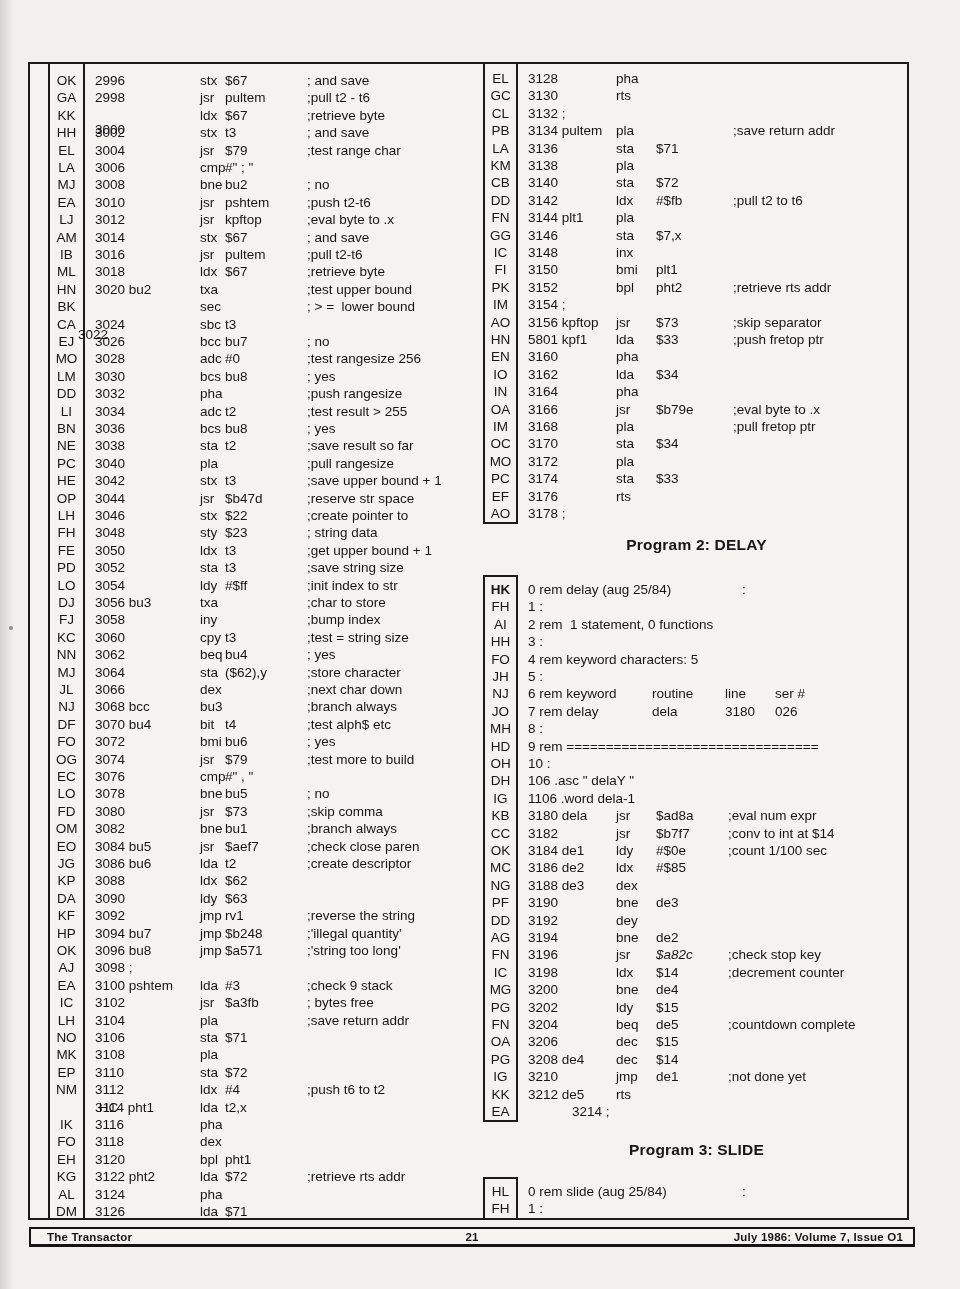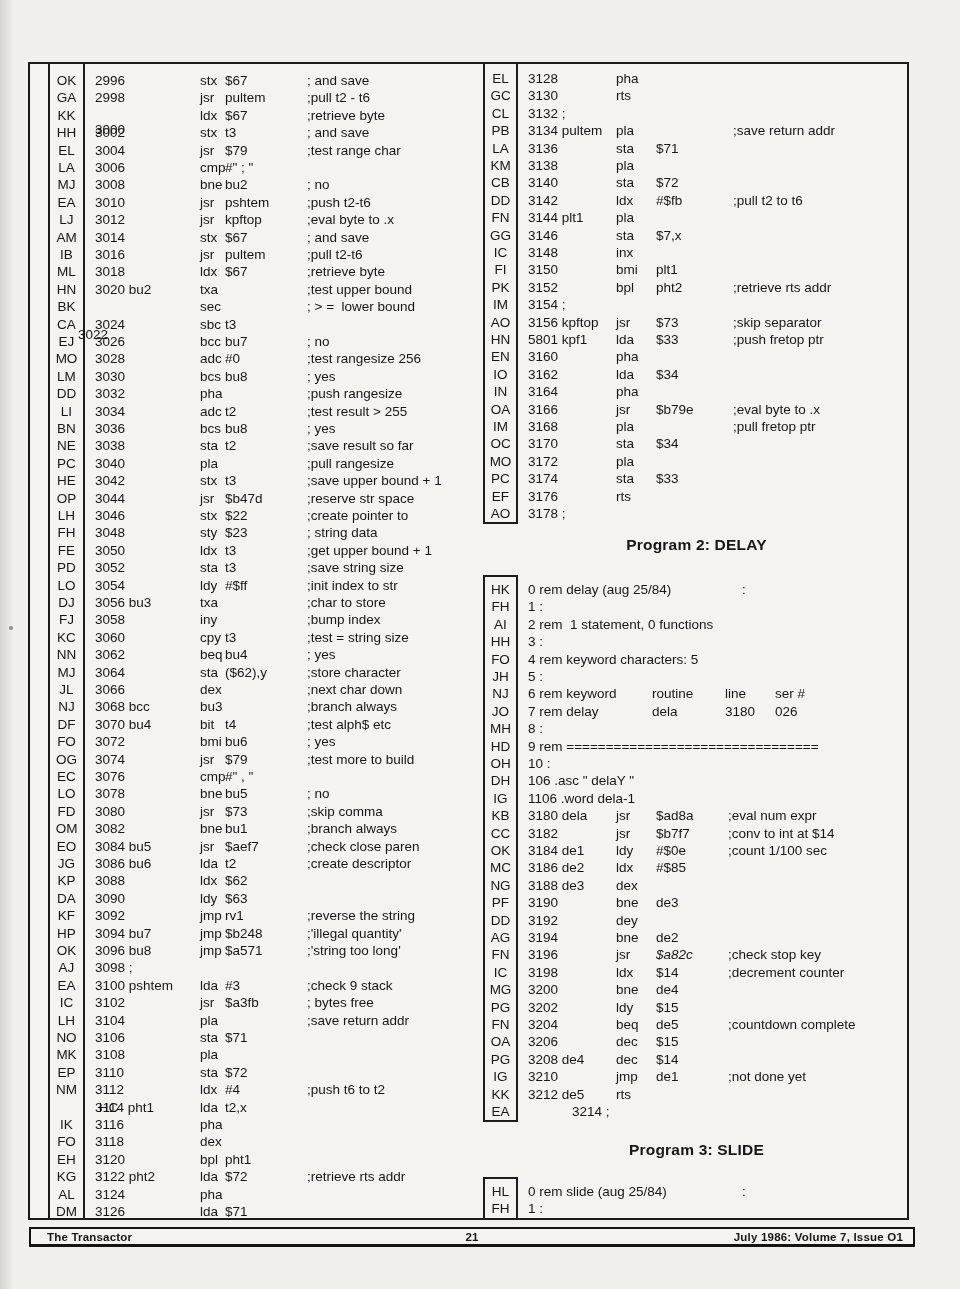--- a/index.html
+++ b/index.html
@@ -452,21 +452,21 @@
       <div class="crow" style="left: 133px; top: 408.2px;">sta</div>
       <div class="crow" style="left: 173px; top: 408.2px;">$33</div>
       <div class="crow ccode" style="left: 0px; top: 425.6px; width: 35px;">EF</div>
       <div class="crow" style="left: 45px; top: 425.6px;">3176</div>
       <div class="crow" style="left: 133px; top: 425.6px;">rts</div>
       <div class="crow ccode" style="left: 0px; top: 443px; width: 35px;">AO</div>
       <div class="crow" style="left: 45px; top: 443px;">3178 ;</div>
     </div>
     <div class="block" style="left: 483px; top: 575px; width: 427px; height: 547px;">
       <div class="codebox bt bb" style="width: 35px;"></div>
-      <div class="crow ccode" style="left: 0px; top: 7px; width: 35px;">HK</div>
+      <div class="crow ccode" style="left: 0px; top: 7px; width: 35px; font-weight: bold;">HK</div>
       <div class="crow" style="left: 45px; top: 7px;">0 rem delay (aug 25/84)</div>
       <div class="crow" style="left: 259px; top: 7px;">:</div>
       <div class="crow ccode" style="left: 0px; top: 24.4px; width: 35px;">FH</div>
       <div class="crow" style="left: 45px; top: 24.4px;">1 :</div>
       <div class="crow ccode" style="left: 0px; top: 41.8px; width: 35px;">AI</div>
       <div class="crow" style="left: 45px; top: 41.8px;">2 rem  1 statement, 0 functions</div>
       <div class="crow ccode" style="left: 0px; top: 59.2px; width: 35px;">HH</div>
       <div class="crow" style="left: 45px; top: 59.2px;">3 :</div>
       <div class="crow ccode" style="left: 0px; top: 76.6px; width: 35px;">FO</div>
       <div class="crow" style="left: 45px; top: 76.6px;">4 rem keyword characters: 5</div>

